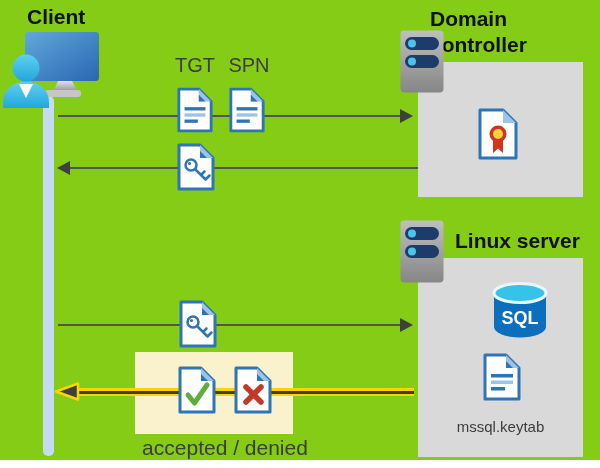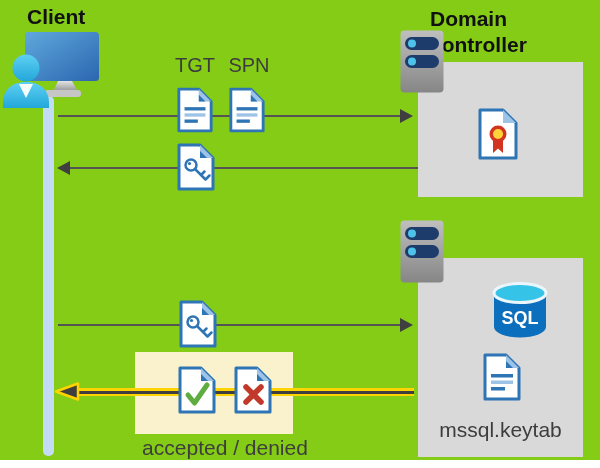--- a/index.html
+++ b/index.html
@@ -116,20 +116,21 @@
 
   <svg class="abs" style="left:176px;top:143px;" width="40" height="48" viewBox="0 0 40 48">
     <path d="M3 2 H24 L37 15 V46 H3 Z" fill="#ffffff" stroke="#2e75b6" stroke-width="3" stroke-linejoin="round"></path>
     <path d="M24 2 L37 15 H24 Z" fill="#9dc3e6"></path>
     <path d="M24 8 L31 15 H24 Z" fill="#2e75b6"></path>
     <circle cx="15" cy="22" r="5.5" fill="none" stroke="#2e75b6" stroke-width="2.5"></circle>
     <circle cx="13.5" cy="20.5" r="1.6" fill="#2e75b6"></circle>
     <path d="M19.5 26.5 L29.5 36.5 L33.5 32.5 M25 32 L28.5 28.5" fill="none" stroke="#2e75b6" stroke-width="2.5" stroke-linecap="round" stroke-linejoin="round"></path>
   </svg>
 
+  <div class="abs heading" style="left:455px;top:228px;width:145px;">Linux server</div>
   <svg class="abs" style="left:400px;top:220px;" width="44" height="63" viewBox="0 0 44 63">
     <defs>
       <linearGradient id="gSrvB" x1="0" y1="0" x2="0" y2="1">
         <stop offset="0" stop-color="#bfbfbf"></stop>
           <stop offset="1" stop-color="#868686"></stop>
       </linearGradient>
     </defs>
     <rect x="0.5" y="0.5" width="43" height="62" rx="4" fill="url(#gSrvB)"></rect>
     <rect x="5" y="7" width="34" height="13" rx="6.5" fill="#1e3c6b"></rect>
     <circle cx="12" cy="13.5" r="4" fill="#4ec3e9"></circle>
@@ -142,21 +143,21 @@
     <text x="28" y="42" text-anchor="middle" font-size="18" font-weight="bold" fill="#ffffff">SQL</text>
   </svg>
   <svg class="abs" style="left:482px;top:352px;" width="40" height="50" viewBox="0 0 40 48">
     <path d="M3 2 H24 L37 15 V46 H3 Z" fill="#ffffff" stroke="#2e75b6" stroke-width="3" stroke-linejoin="round"></path>
     <path d="M24 2 L37 15 H24 Z" fill="#9dc3e6"></path>
     <path d="M24 8 L31 15 H24 Z" fill="#2e75b6"></path>
     <rect x="9" y="21" width="22" height="3.5" fill="#2e75b6"></rect>
     <rect x="9" y="27.5" width="22" height="3.5" fill="#9dc3e6"></rect>
     <rect x="9" y="34" width="14" height="3.5" fill="#2e75b6"></rect>
   </svg>
-  <div class="abs lbl" style="left:418px;top:418px;width:165px;font-size:21px;">mssql.keytab</div>
+  <div class="abs lbl" style="left:418px;top:418px;width:165px;font-size:15px;">mssql.keytab</div>
 
   <svg class="abs" style="left:178px;top:300px;" width="40" height="48" viewBox="0 0 40 48">
     <path d="M3 2 H24 L37 15 V46 H3 Z" fill="#ffffff" stroke="#2e75b6" stroke-width="3" stroke-linejoin="round"></path>
     <path d="M24 2 L37 15 H24 Z" fill="#9dc3e6"></path>
     <path d="M24 8 L31 15 H24 Z" fill="#2e75b6"></path>
     <circle cx="15" cy="22" r="5.5" fill="none" stroke="#2e75b6" stroke-width="2.5"></circle>
     <circle cx="13.5" cy="20.5" r="1.6" fill="#2e75b6"></circle>
     <path d="M19.5 26.5 L29.5 36.5 L33.5 32.5 M25 32 L28.5 28.5" fill="none" stroke="#2e75b6" stroke-width="2.5" stroke-linecap="round" stroke-linejoin="round"></path>
   </svg>
 

